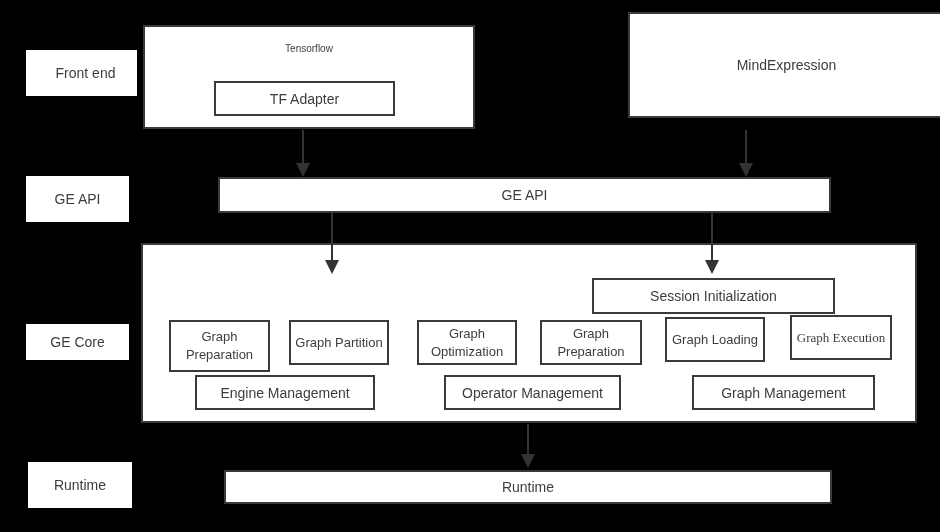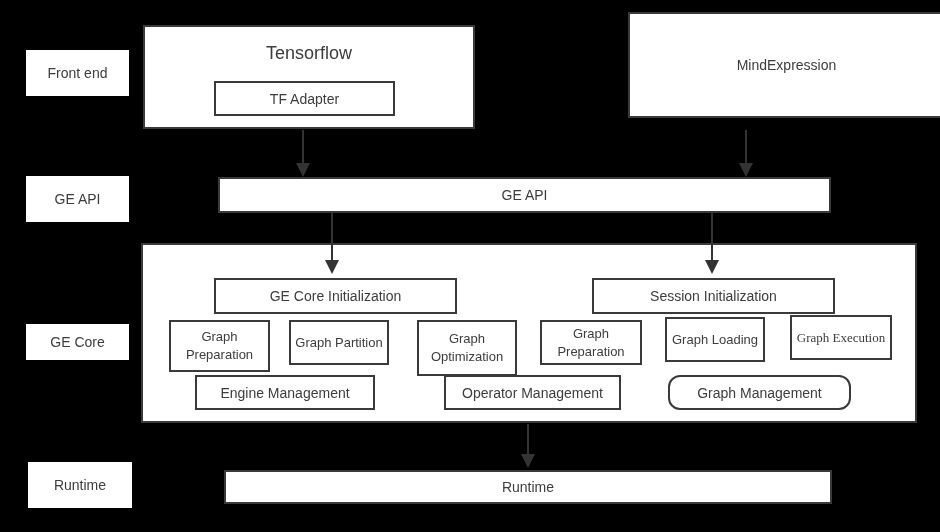--- a/index.html
+++ b/index.html
@@ -30,21 +30,21 @@
     display: flex; align-items: center; justify-content: center;
     text-align: center;
     font-size: 14px;
     box-sizing: border-box;
   }
   .box.small { font-size: 13px; line-height: 1.35; }
 
   
   .tf-title {
     position: absolute; left: 0; right: 0; top: 28px;
-    text-align: center; font-size: 18px;
+    text-align: center; font-size: 10px;
     color: var(--text-col, #3d3d3d);
   }
 
   
   .arrow {
     position: absolute;
     width: 2px;
     background: var(--arrow-col, #333333);
   }
   .arrow::after {
@@ -55,49 +55,48 @@
     border-left: 7px solid transparent;
     border-right: 7px solid transparent;
     border-top: 14px solid var(--arrow-col, #333333);
   }
 </style>
 </head>
 <body style="background: rgb(0, 0, 0);">
 
 <div class="stage">
 
-  <div class="row-label" style="left:26px; top:50px; width:103px; height:46px;">Front end</div>
+  <div class="row-label" style="left:26px; top:50px; width:103px; height:46px;padding-left:8px;">Front end</div>
   <div class="row-label" style="left:26px; top:176px; width:103px; height:46px;">GE API</div>
   <div class="row-label" style="left:26px; top:324px; width:103px; height:36px;">GE Core</div>
   <div class="row-label" style="left:28px; top:462px; width:104px; height:46px;">Runtime</div>
 
   <div class="box" style="left:143px; top:25px; width:332px; height:104px;">
     <span class="tf-title" style="top:16px;">Tensorflow</span>
     <div class="box" style="left:69px; top:54px; width:181px; height:35px;">TF Adapter</div>
   </div>
 
   <div class="box" style="left:588px; top:12px; width:317px; height:106px;margin-left:40px;">MindExpression</div>
 
   <div class="box" style="left:218px; top:177px; width:613px; height:36px;">GE API</div>
 
   <div class="box" style="left:141px; top:243px; width:776px; height:180px;">
 
-    <div class="box" style="left:71px; top:33px; width:243px; height:36px;">GE Core Initialization</div>
     <div class="box" style="left:449px; top:33px; width:243px; height:36px;text-align:center;">Session Initialization</div>
 
     <div class="box small" style="left:26px; top:75px; width:101px; height:52px;">Graph Preparation</div>
     <div class="box small" style="left:146px; top:75px; width:100px; height:45px;">Graph Partition</div>
-    <div class="box small" style="left:274px; top:75px; width:100px; height:56px;">Graph Optimization</div>
+    <div class="box small" style="left:274px; top:75px; width:100px; height:45px;">Graph Optimization</div>
     <div class="box small" style="left:397px; top:75px; width:102px; height:45px;">Graph Preparation</div>
     <div class="box small" style="left:522px; top:72px; width:100px; height:45px;">Graph Loading</div>
     <div class="box small" style="left:647px; top:70px; width:102px; height:45px;font-family:Liberation Serif, serif;">Graph Execution</div>
 
     <div class="box" style="left:52px; top:130px; width:180px; height:35px;">Engine Management</div>
     <div class="box" style="left:301px; top:130px; width:177px; height:35px;">Operator Management</div>
-    <div class="box" style="left:525px; top:130px; width:183px; height:35px;border-radius:12px;">Graph Management</div>
+    <div class="box" style="left:549px; top:130px; width:183px; height:35px;">Graph Management</div>
   </div>
 
   <div class="box" style="left:224px; top:470px; width:608px; height:34px;">Runtime</div>
 
   <div class="arrow" style="left:302px; top:130px; height:33px;"></div>
   <div class="arrow" style="left:745px; top:130px; height:33px;"></div>
   <div class="arrow" style="left:331px; top:213px; height:47px;"></div>
   <div class="arrow" style="left:711px; top:213px; height:47px;"></div>
   <div class="arrow" style="left:527px; top:424px; height:30px;"></div>
 

